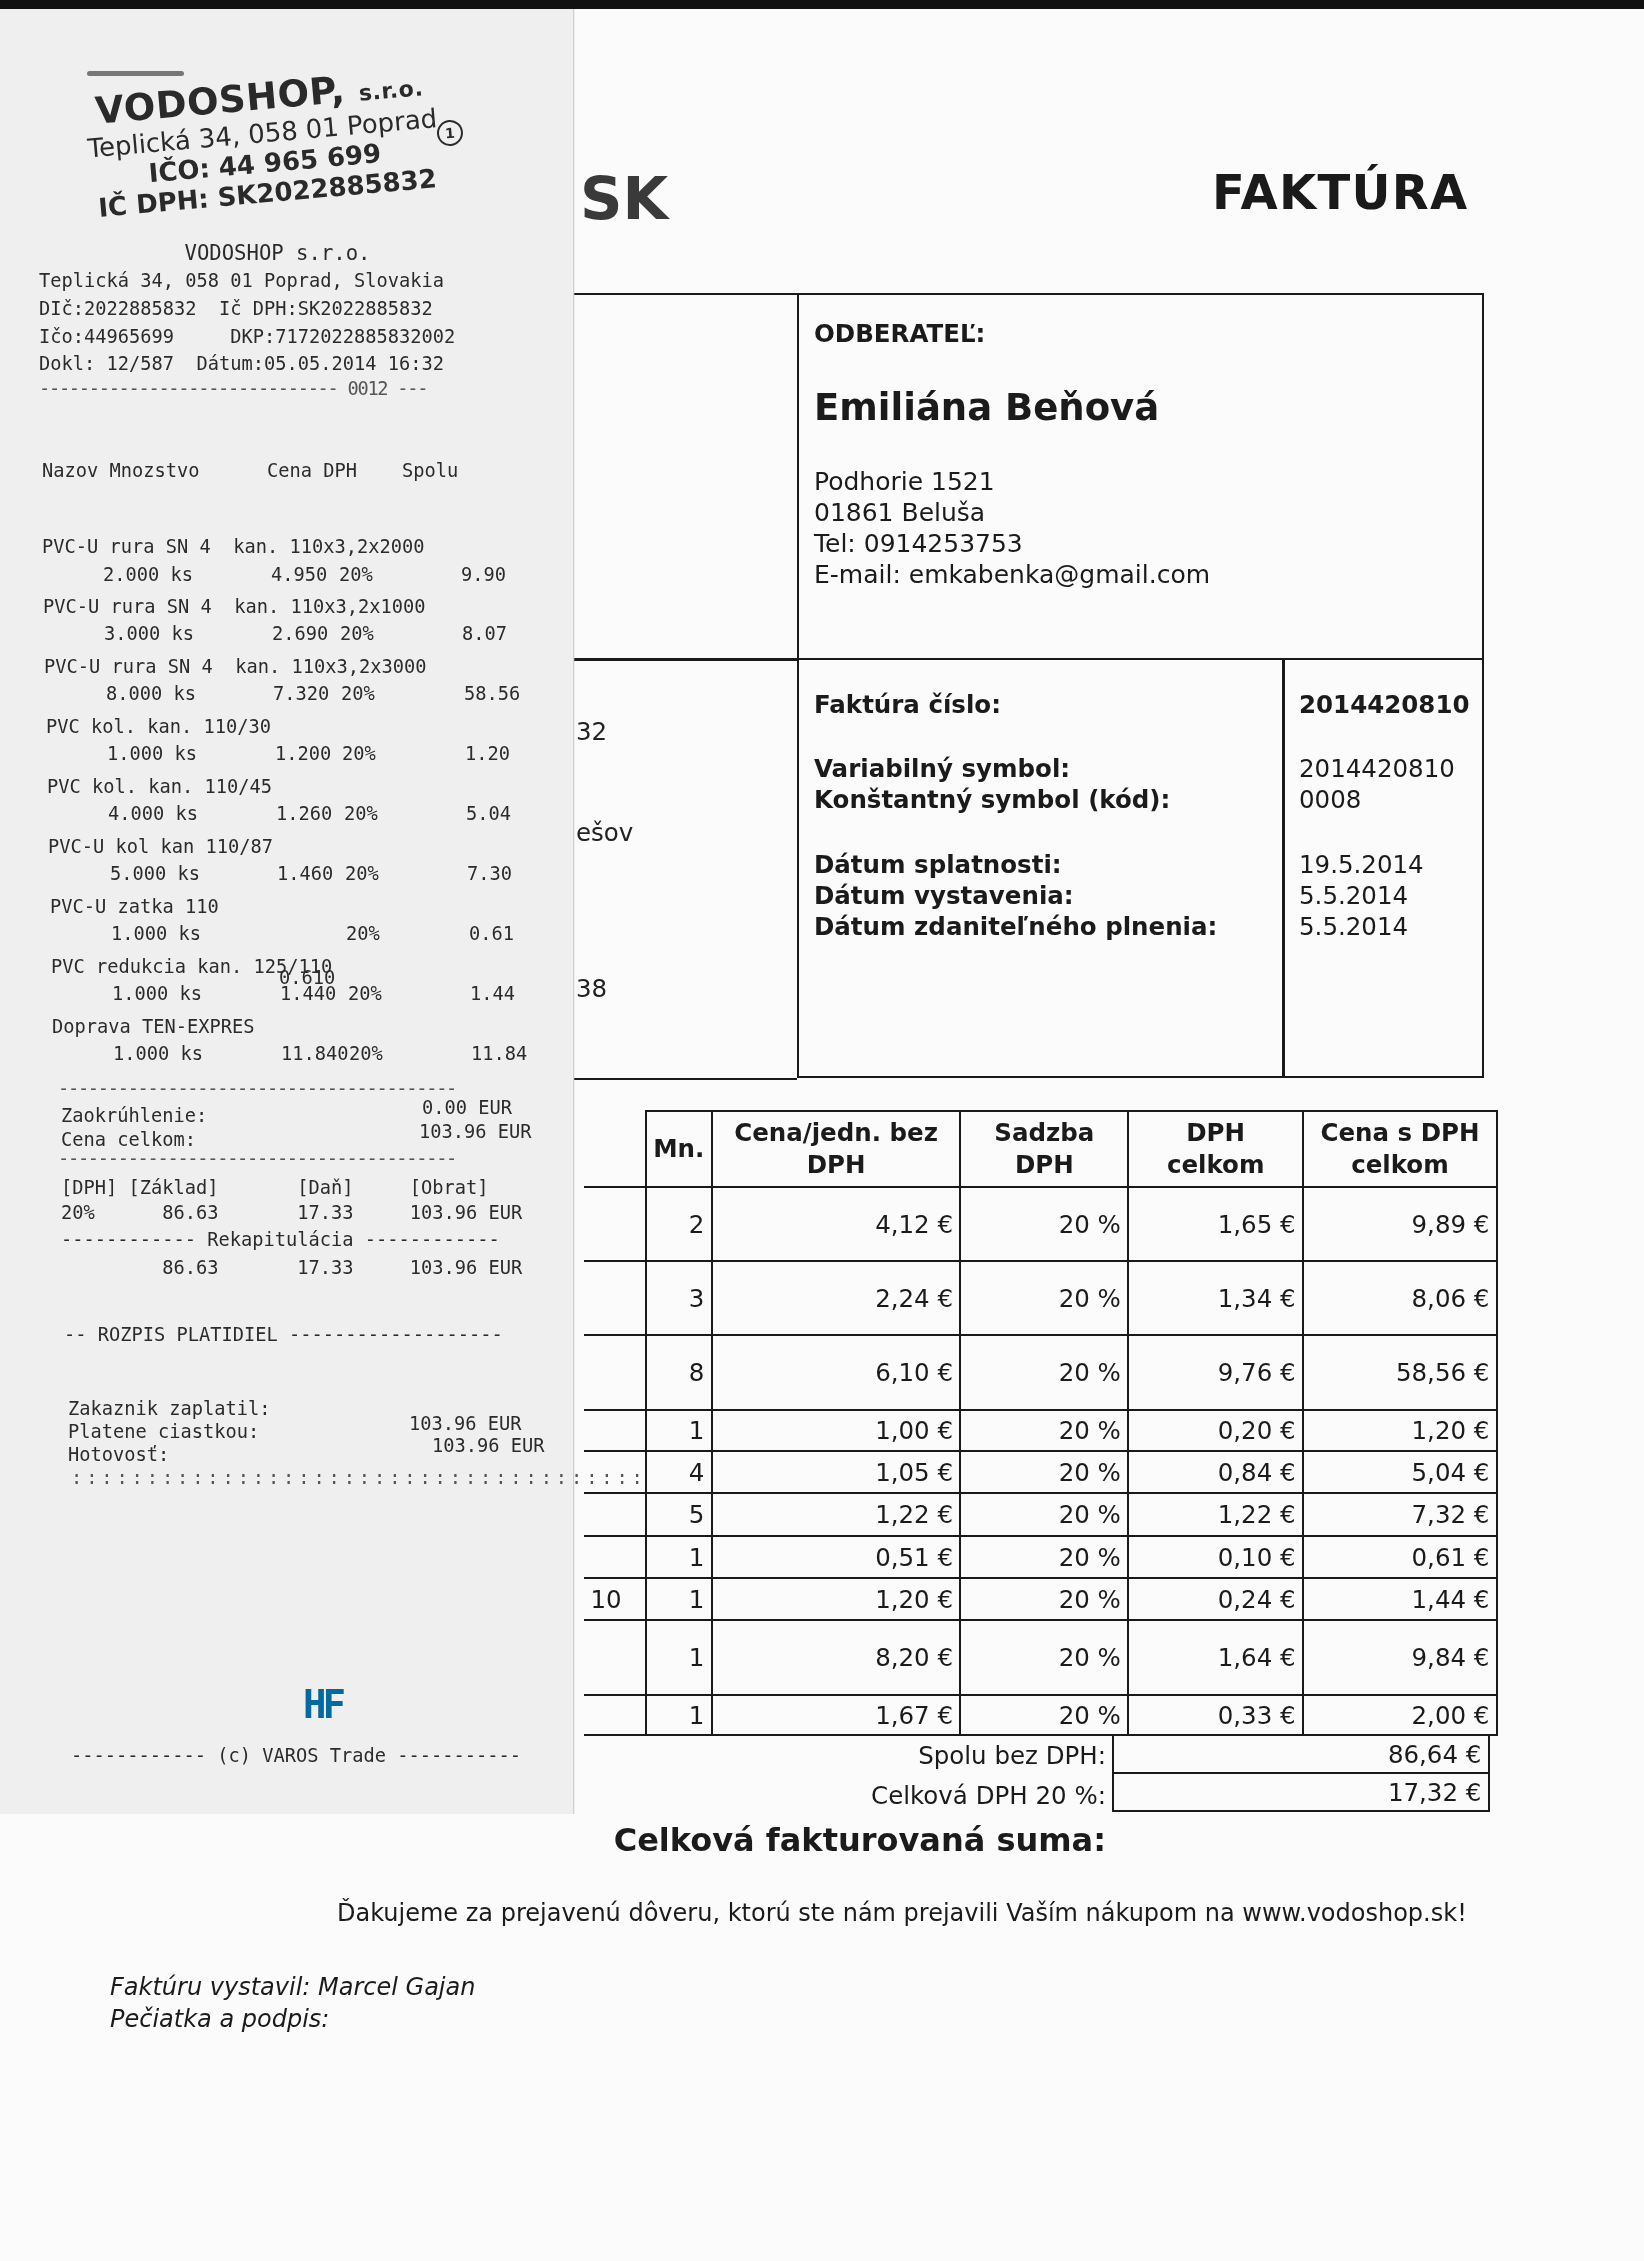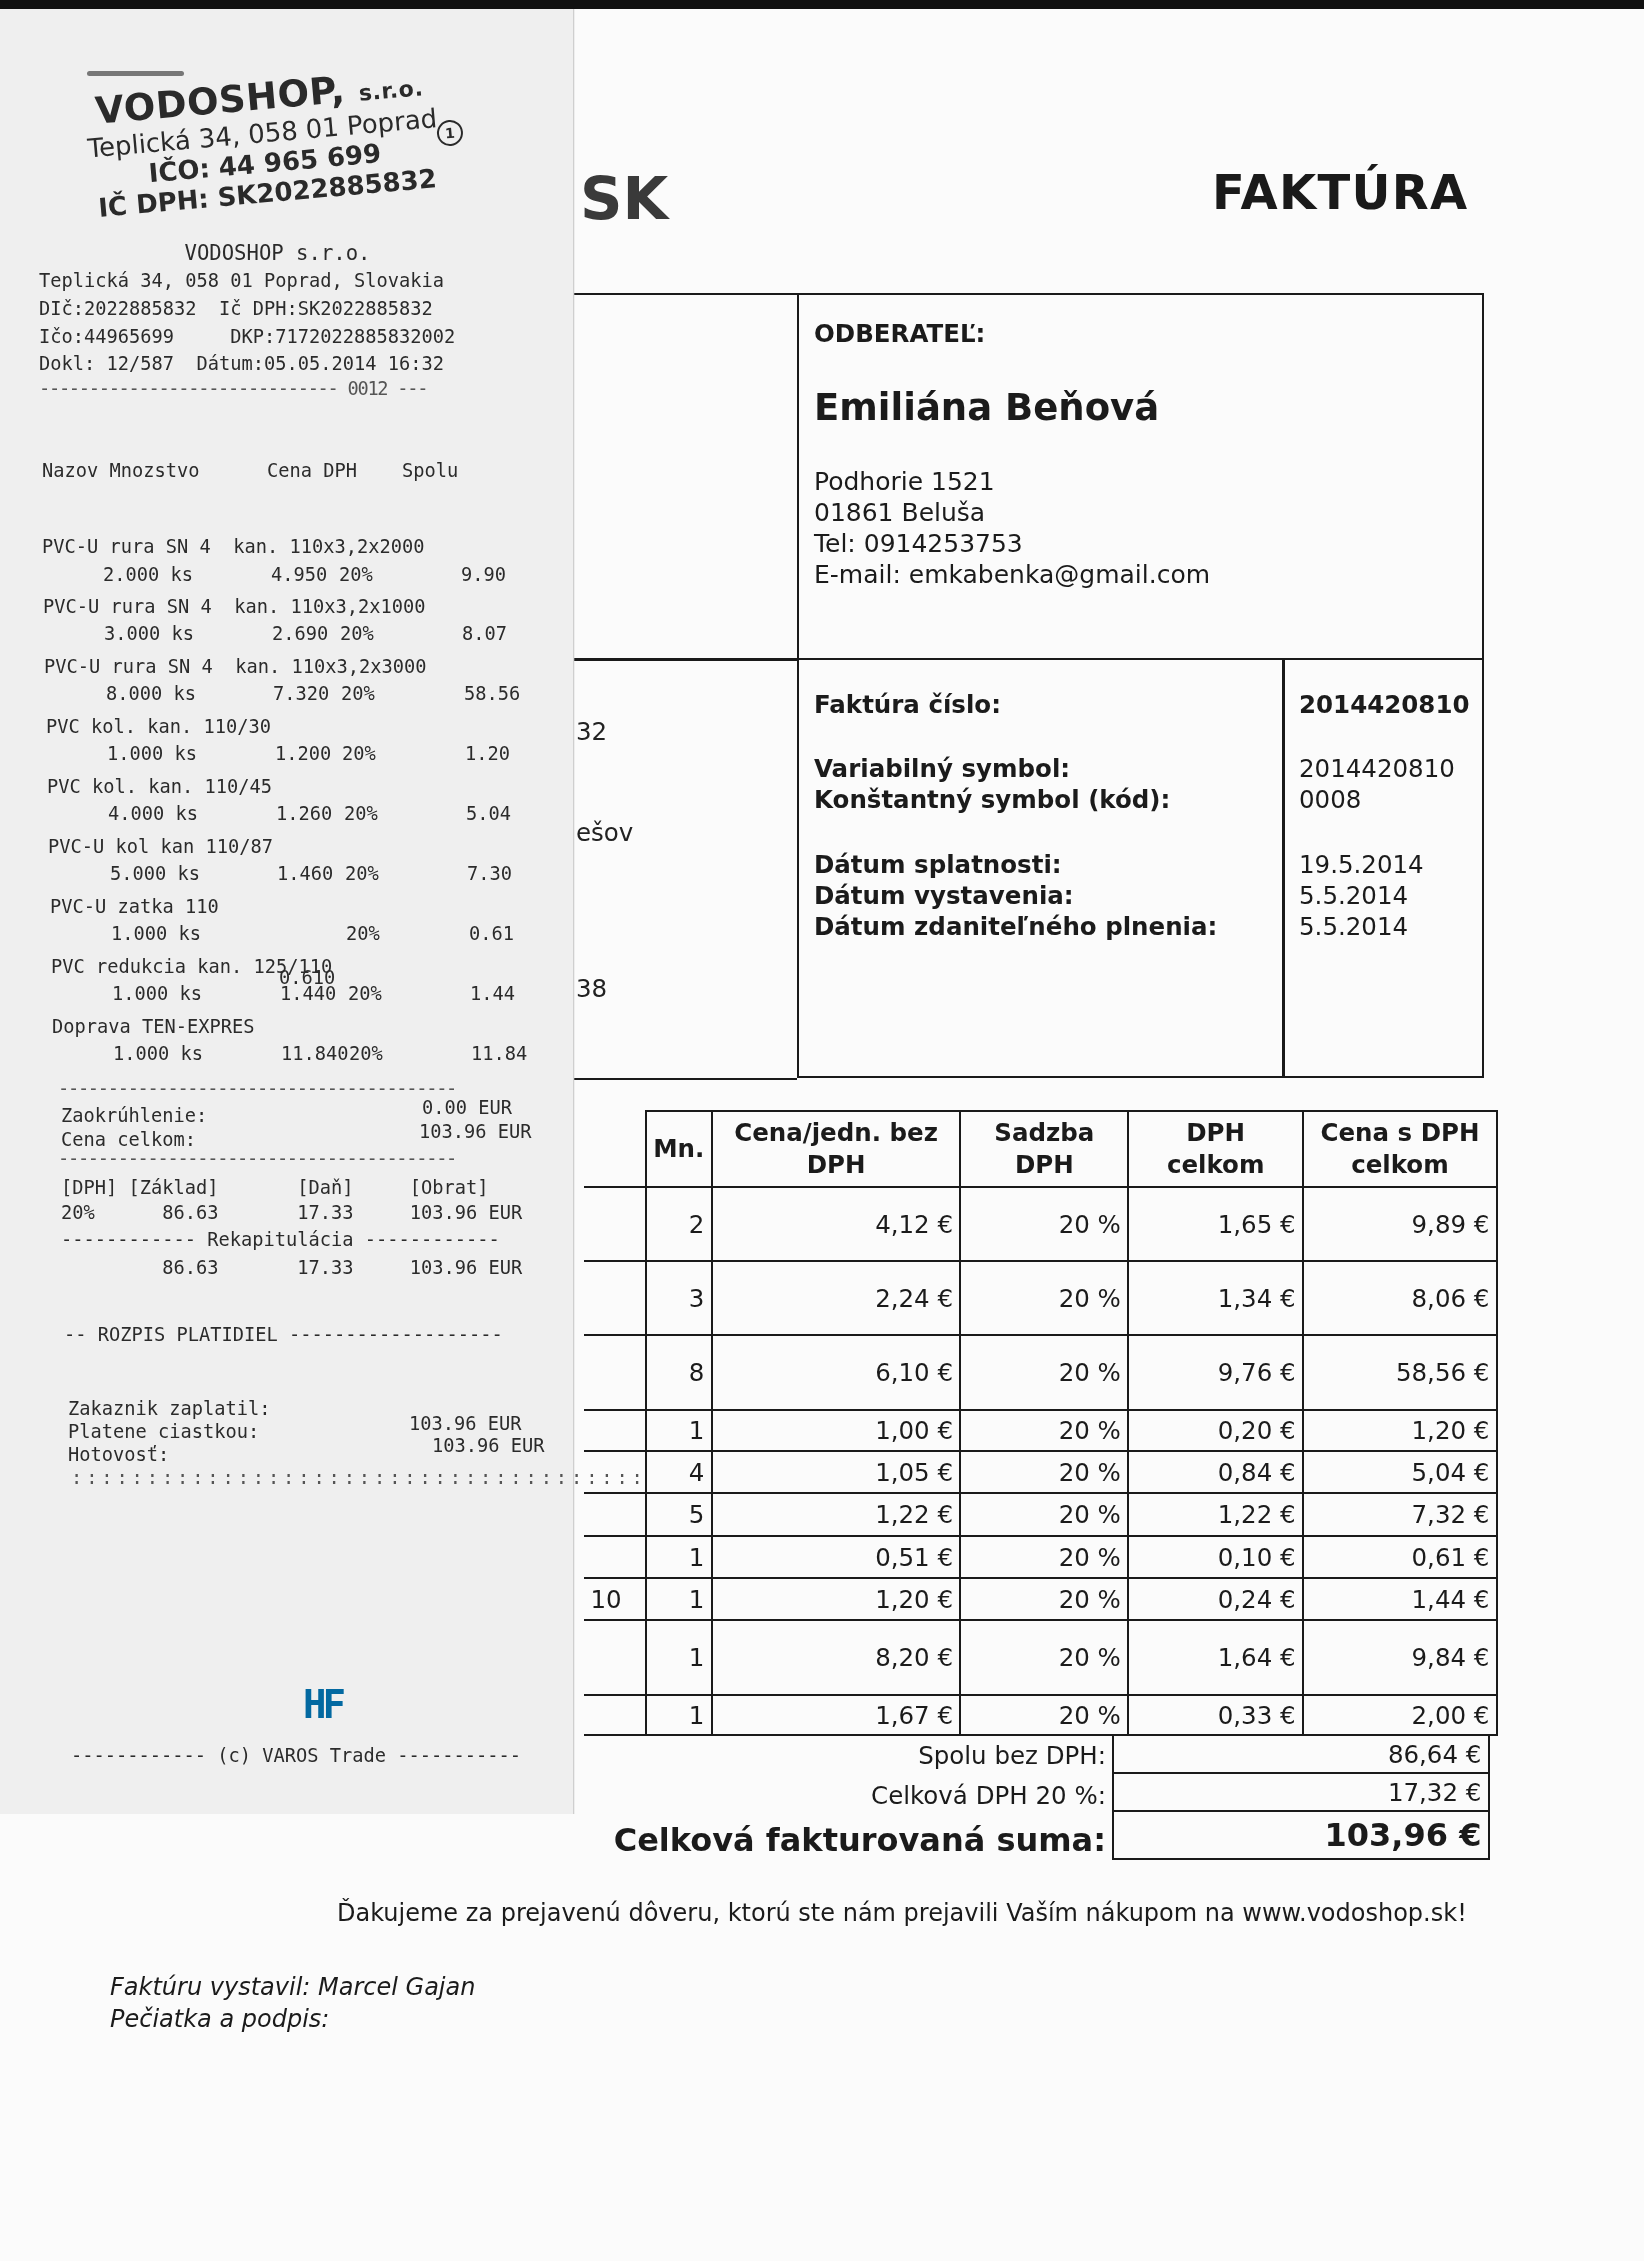--- a/index.html
+++ b/index.html
@@ -210,23 +210,20 @@
 <div class="abs tot-label" style="left:461px; top:1741px;">Spolu bez DPH:</div>
 <div class="abs tot-label" style="left:461px; top:1781px;">Celková DPH 20 %:</div>
 <div class="abs tot-label big" style="left:461px; top:1821px;">Celková fakturovaná suma:</div>
 <table class="totals">
   <tbody>
       <tr>
         <td>86,64 €</td>
       </tr>
   <tr>
         <td>17,32 €</td>
-      </tr>
-  <tr>
-        <td class="big">103,96 €</td>
       </tr>
 </tbody>
   </table>
 
 <div class="abs thanks">Ďakujeme za prejavenú dôveru, ktorú ste nám prejavili Vaším nákupom na www.vodoshop.sk!</div>
 <div class="abs issued" style="top:1973px;">Faktúru vystavil: Marcel Gajan</div>
 <div class="abs issued" style="top:2005px;">Pečiatka a podpis:</div>
 
 <div class="receipt">
   <div class="abs staple"></div>

